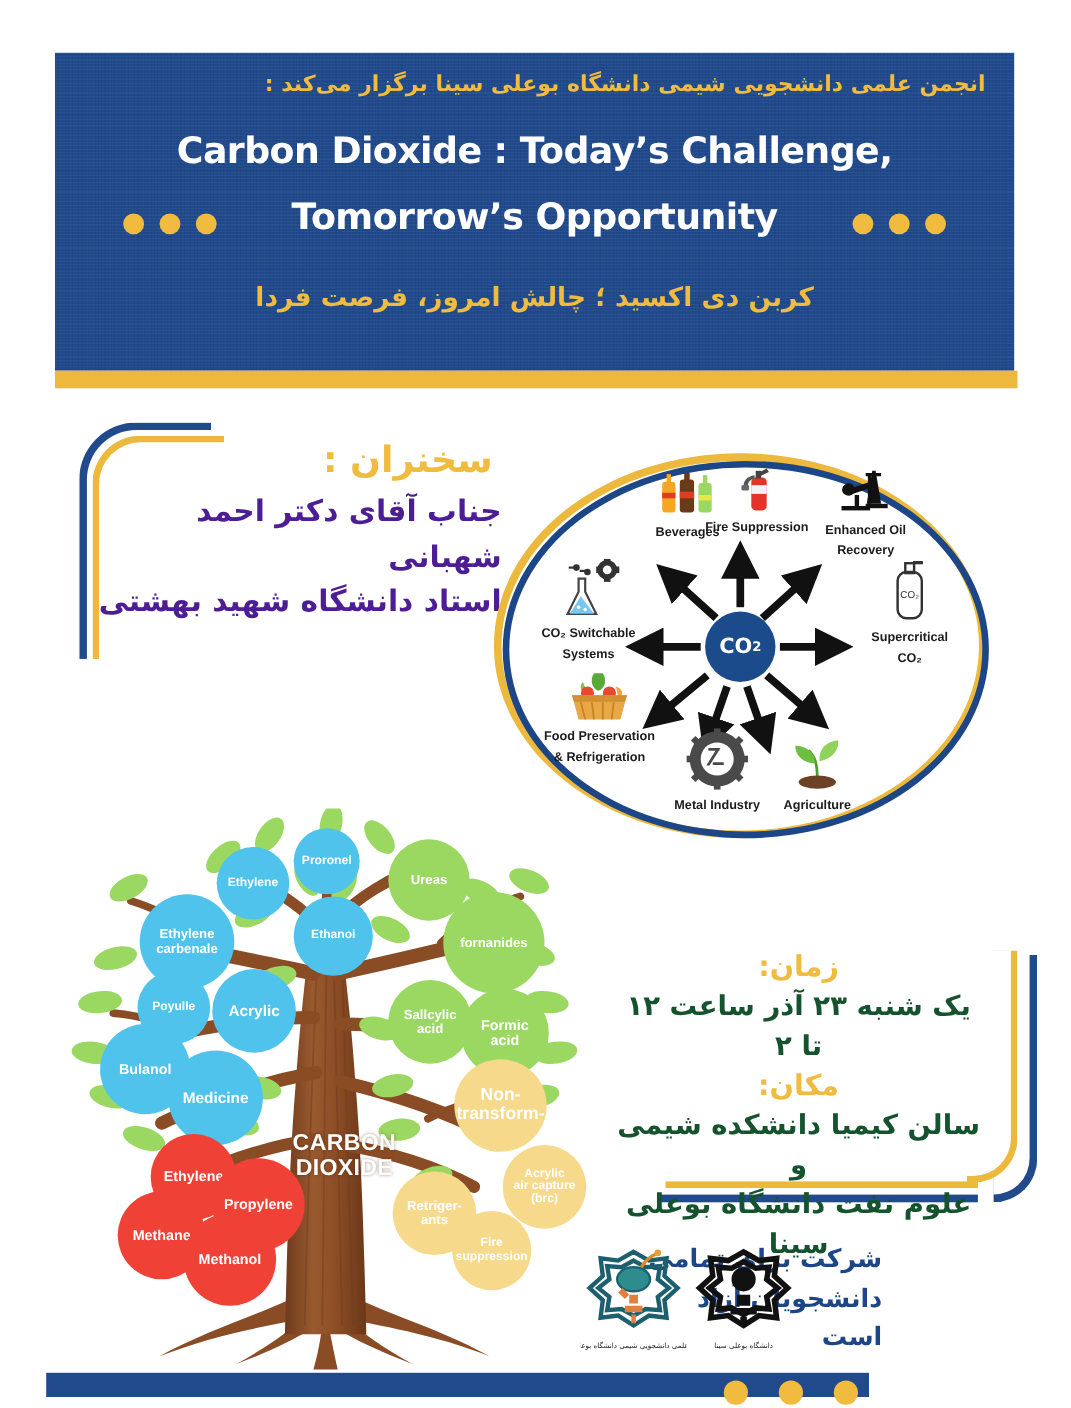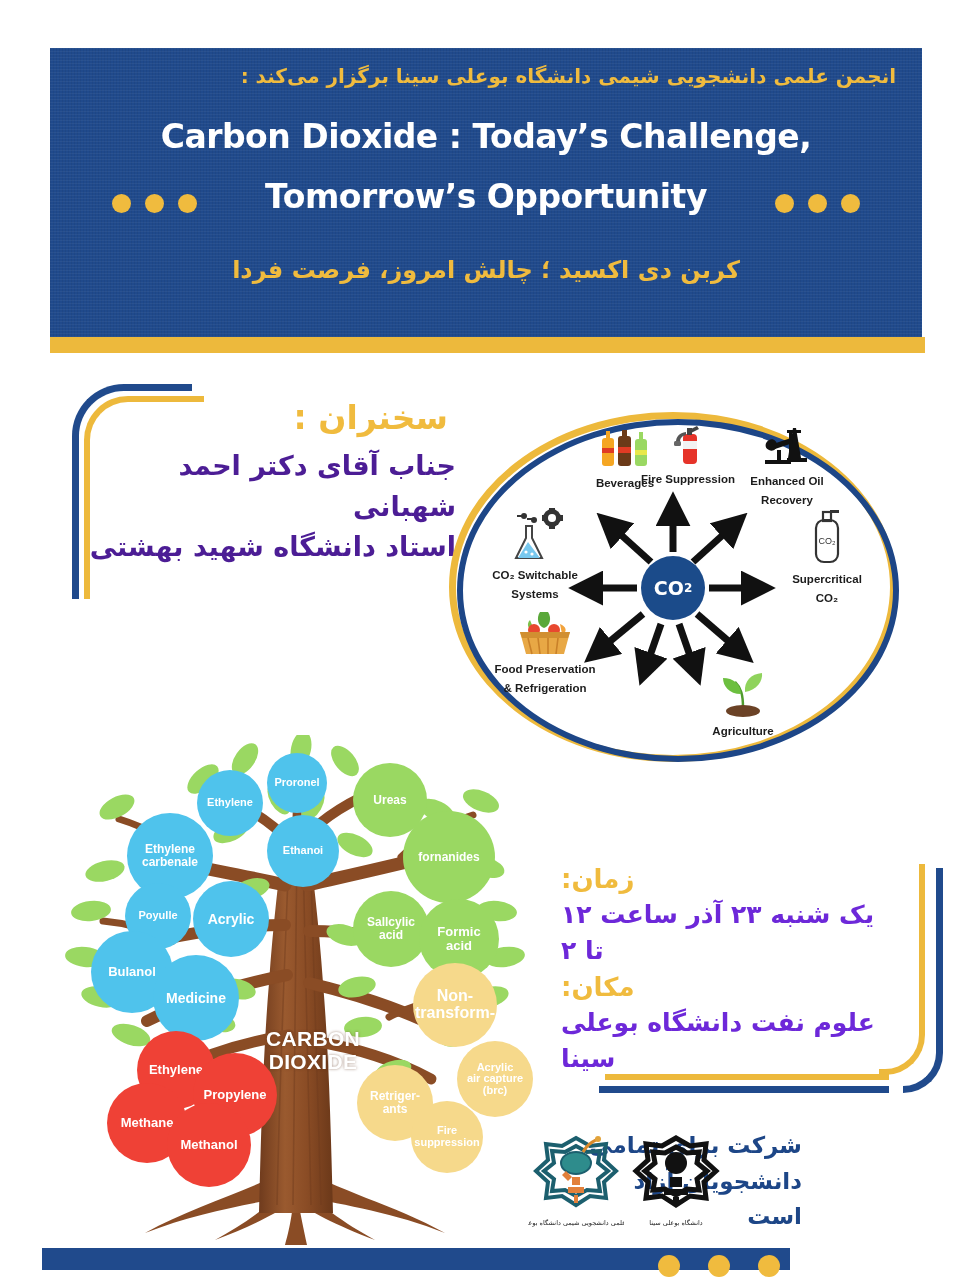--- a/index.html
+++ b/index.html
@@ -122,24 +122,24 @@
     border-right: 6px solid #edb93c; border-bottom: 6px solid #edb93c;
     border-bottom-right-radius: 40px;
   }
   .bracket-br-tail {
     position: absolute; left: 44px; top: 224px; width: 290px; height: 7px; background: #204a8c;
   }
   .bracket-br-tail::after {
     content: ""; position: absolute; left: 6px; top: -12px; width: 284px; height: 6px; background: #edb93c;
   }
   .info-lines {
-    position: absolute; right: 64px; top: 0; width: 330px; text-align: left; direction: rtl;
+    position: absolute; right: 64px; top: 0; width: 330px; text-align: center; direction: rtl;
   }
   .info-key { color: #f0bb3e; font-size: 26px; font-weight: 700; line-height: 1.35; }
-  .info-val { color: #6d28d9; font-size: 25px; font-weight: 700; line-height: 1.45; }
+  .info-val { color: #14532d; font-size: 25px; font-weight: 700; line-height: 1.45; }
 
   
   .footer-note {
     position: absolute; right: 34px; top: 1128px; width: 260px;
     text-align: right; direction: rtl;
     color: #1d4687; font-size: 23px; font-weight: 700; line-height: 1.55;
   }
   .footer-dots { position: absolute; right: 56px; top: 1255px; display: flex; gap: 28px; }
   .footer-dots .dot { width: 22px; height: 22px; }
   .footer-bar {
@@ -269,20 +269,40 @@
     <div class="node" style="left:248px; top:256px; width:96px;">
       <svg class="nicon" width="52" height="50" viewBox="0 0 52 50">
         <path d="M26 40 C26 26 24 20 18 14" stroke="#4f9b2e" stroke-width="2.5" fill="none"></path>
         <path d="M24 26 C12 26 6 18 6 10 C16 10 24 16 24 26 z" fill="#6cbf3f"></path>
         <path d="M28 24 C40 22 46 13 45 5 C34 6 27 13 28 24 z" fill="#8fd35c"></path>
         <ellipse cx="26" cy="43" rx="17" ry="6" fill="#6b4226"></ellipse>
       </svg>
       <span class="nlabel">Agriculture</span>
     </div>
 
+    <div class="node" style="left:150px; top:250px; width:110px;">
+      <svg class="nicon" width="56" height="56" viewBox="0 0 56 56">
+        <g fill="#4a4a4a">
+          <circle cx="28" cy="28" r="25"></circle>
+          <g>
+            <rect x="25" y="0" width="6" height="8"></rect>
+              <rect x="25" y="48" width="6" height="8"></rect>
+            <rect x="0" y="25" width="8" height="6"></rect>
+              <rect x="48" y="25" width="8" height="6"></rect>
+            <rect x="6" y="8" width="6" height="8" transform="rotate(-45 9 12)"></rect>
+            <rect x="44" y="8" width="6" height="8" transform="rotate(45 47 12)"></rect>
+            <rect x="6" y="40" width="6" height="8" transform="rotate(45 9 44)"></rect>
+            <rect x="44" y="40" width="6" height="8" transform="rotate(-45 47 44)"></rect>
+          </g>
+        </g>
+        <circle cx="28" cy="28" r="15" fill="#fff"></circle>
+        <path d="M18 34 l10 -16 l3 0 l-10 16 z M20 18 l10 0 l0 2.5 l-10 0 z M24 31 l10 0 l0 2.5 l-10 0 z" fill="#4a4a4a"></path>
+      </svg>
+      <span class="nlabel">Metal Industry</span>
+    </div>
 
     <div class="node" style="left:36px; top:196px; width:124px;">
       <svg class="nicon" width="62" height="48" viewBox="0 0 62 48">
         <path d="M26 4 C22 10 24 18 30 20 C36 18 38 10 34 4 z" fill="#5aa83a"></path>
         <path d="M16 12 C12 16 14 22 20 22 z" fill="#7cc24a"></path>
         <circle cx="20" cy="22" r="6" fill="#e8482f"></circle>
         <circle cx="40" cy="22" r="6" fill="#e8482f"></circle>
         <path d="M46 16 C52 18 54 24 48 26 z" fill="#f2a33c"></path>
         <path d="M6 24 L56 24 L50 46 L12 46 z" fill="#e8a845"></path>
         <path d="M6 24 L56 24 L54 30 L8 30 z" fill="#d18f31"></path>
@@ -434,20 +454,21 @@
       </div>
   </div>
 
   <div class="info-wrap">
     <div class="bracket-br"></div>
     <div class="bracket-br-tail"></div>
     <div class="info-lines">
       <div class="info-key">زمان:</div>
       <div class="info-val">یک شنبه ۲۳ آذر ساعت ۱۲ تا ۲</div>
       <div class="info-key">مکان:</div>
+      <div class="info-val">سالن کیمیا دانشکده شیمی و</div>
       <div class="info-val">علوم نفت دانشگاه بوعلی سینا</div>
     </div>
   </div>
 
   <div class="footer-note">
     <div>شرکت برای تمامی</div>
     <div>دانشجویان آزاد</div>
     <div>است</div>
   </div>
 

